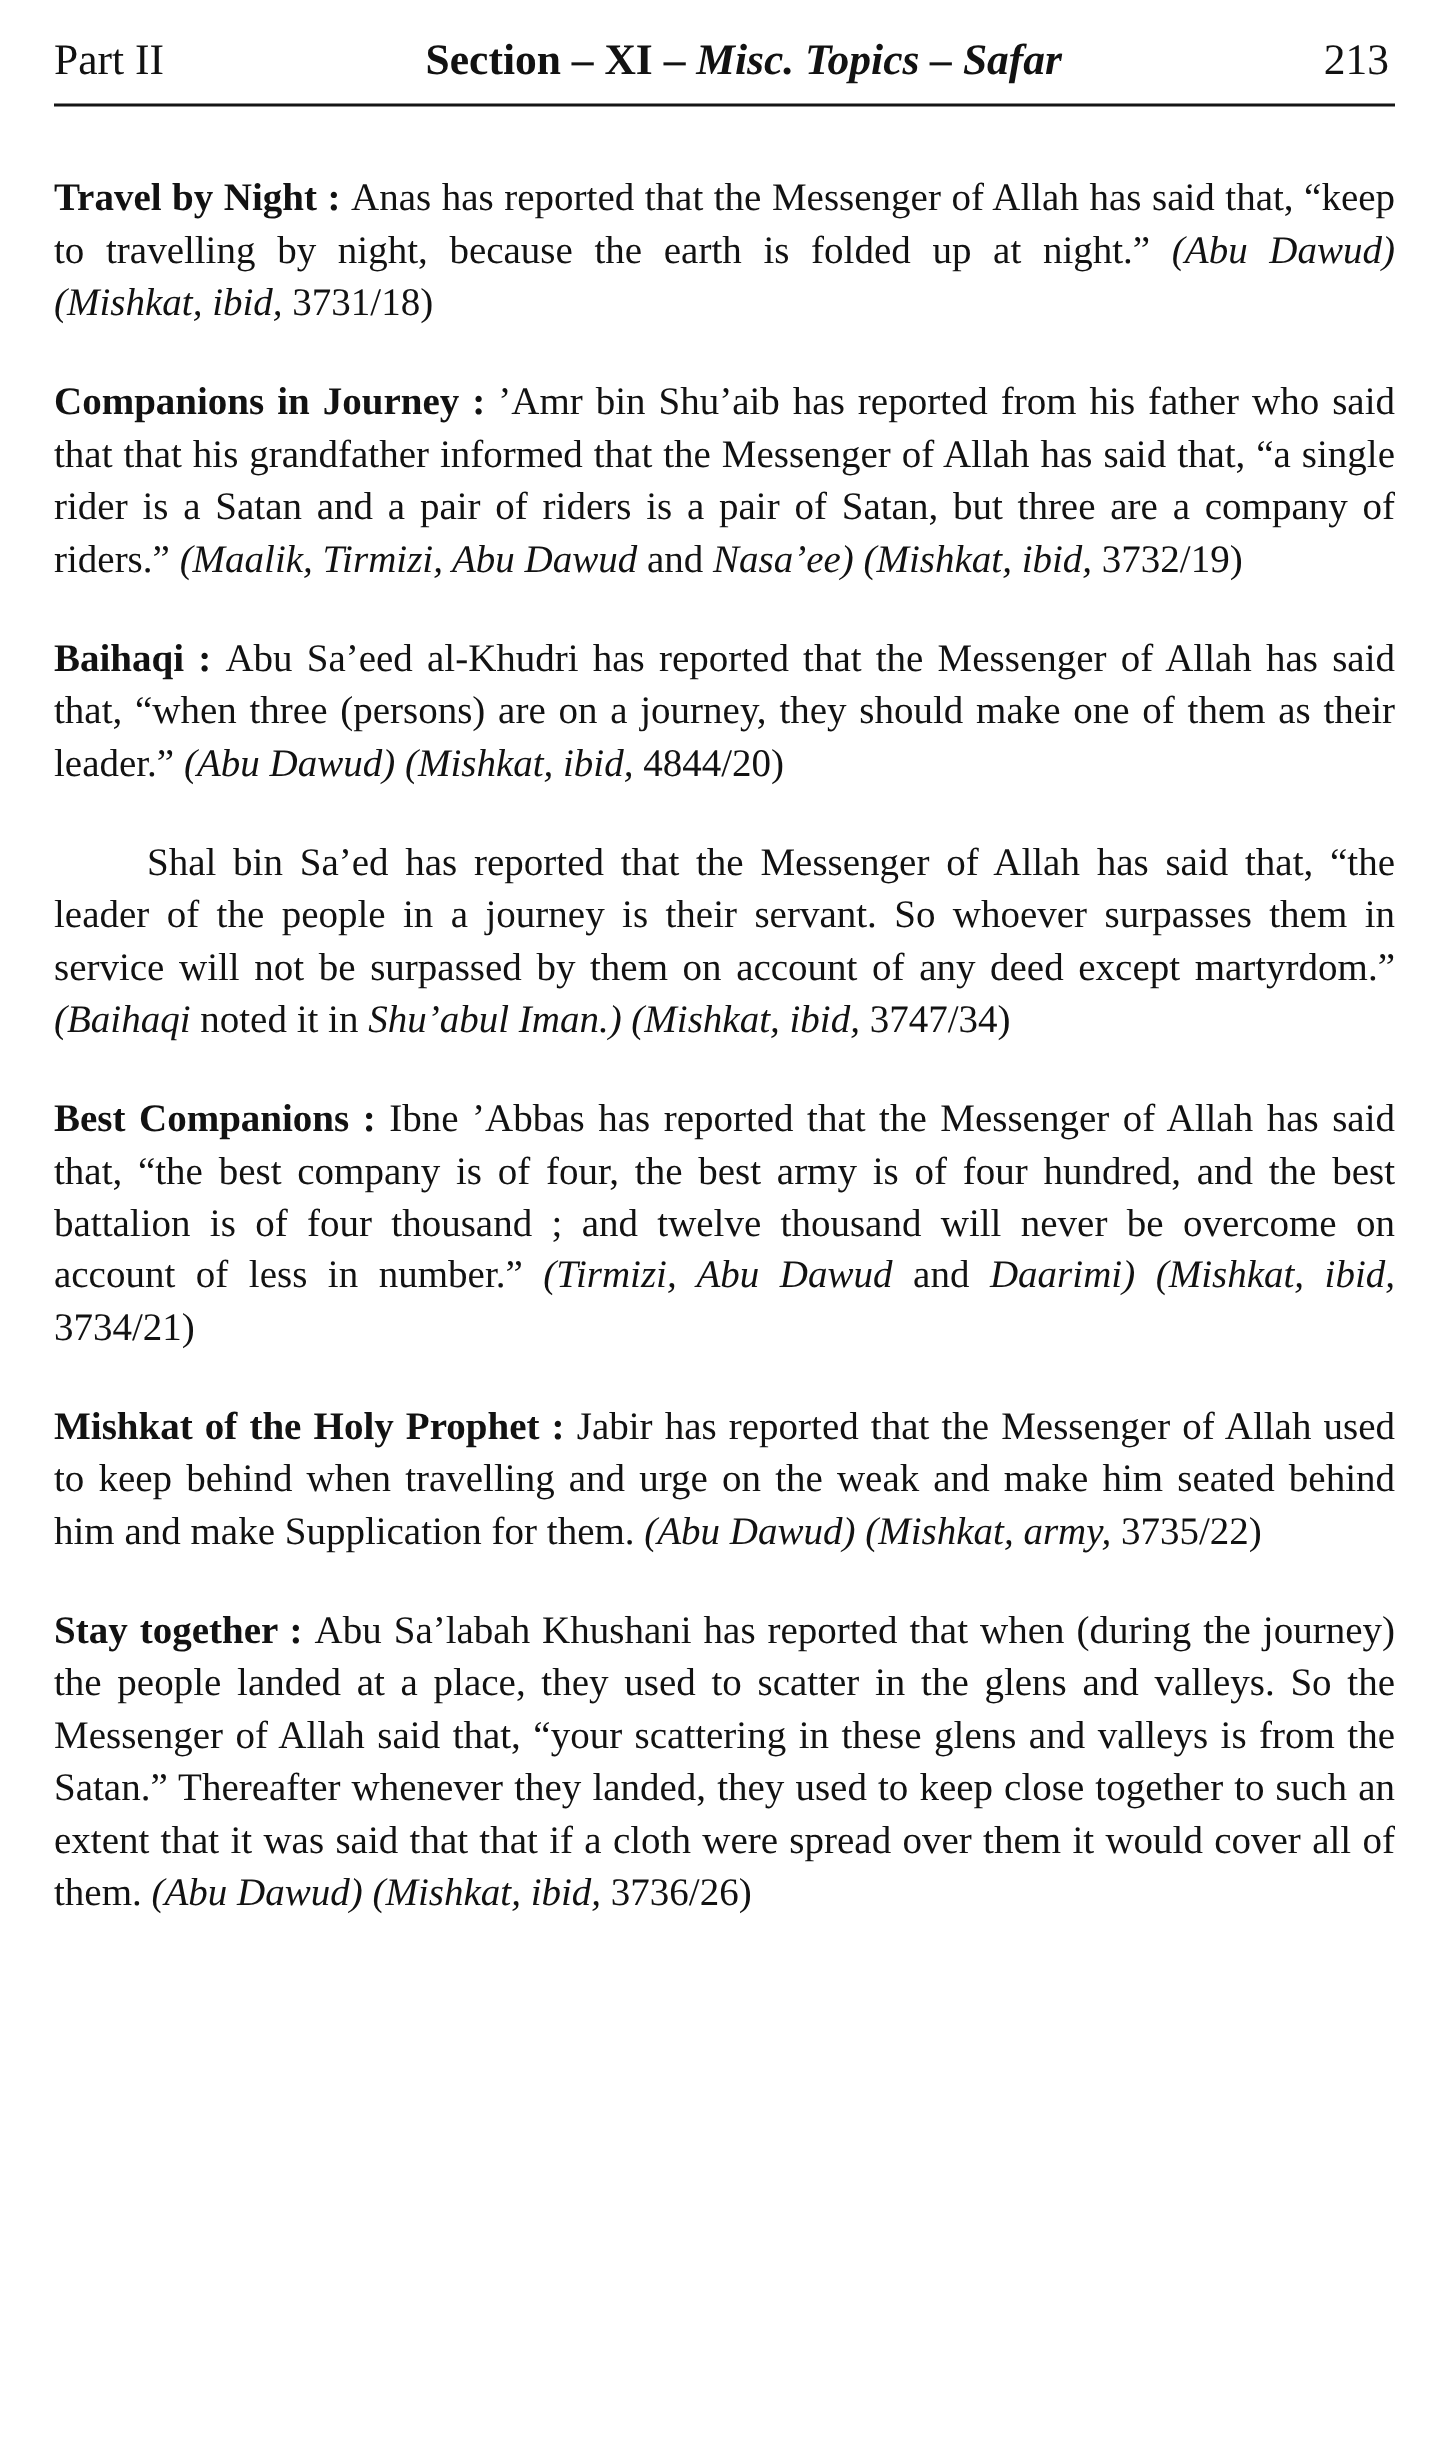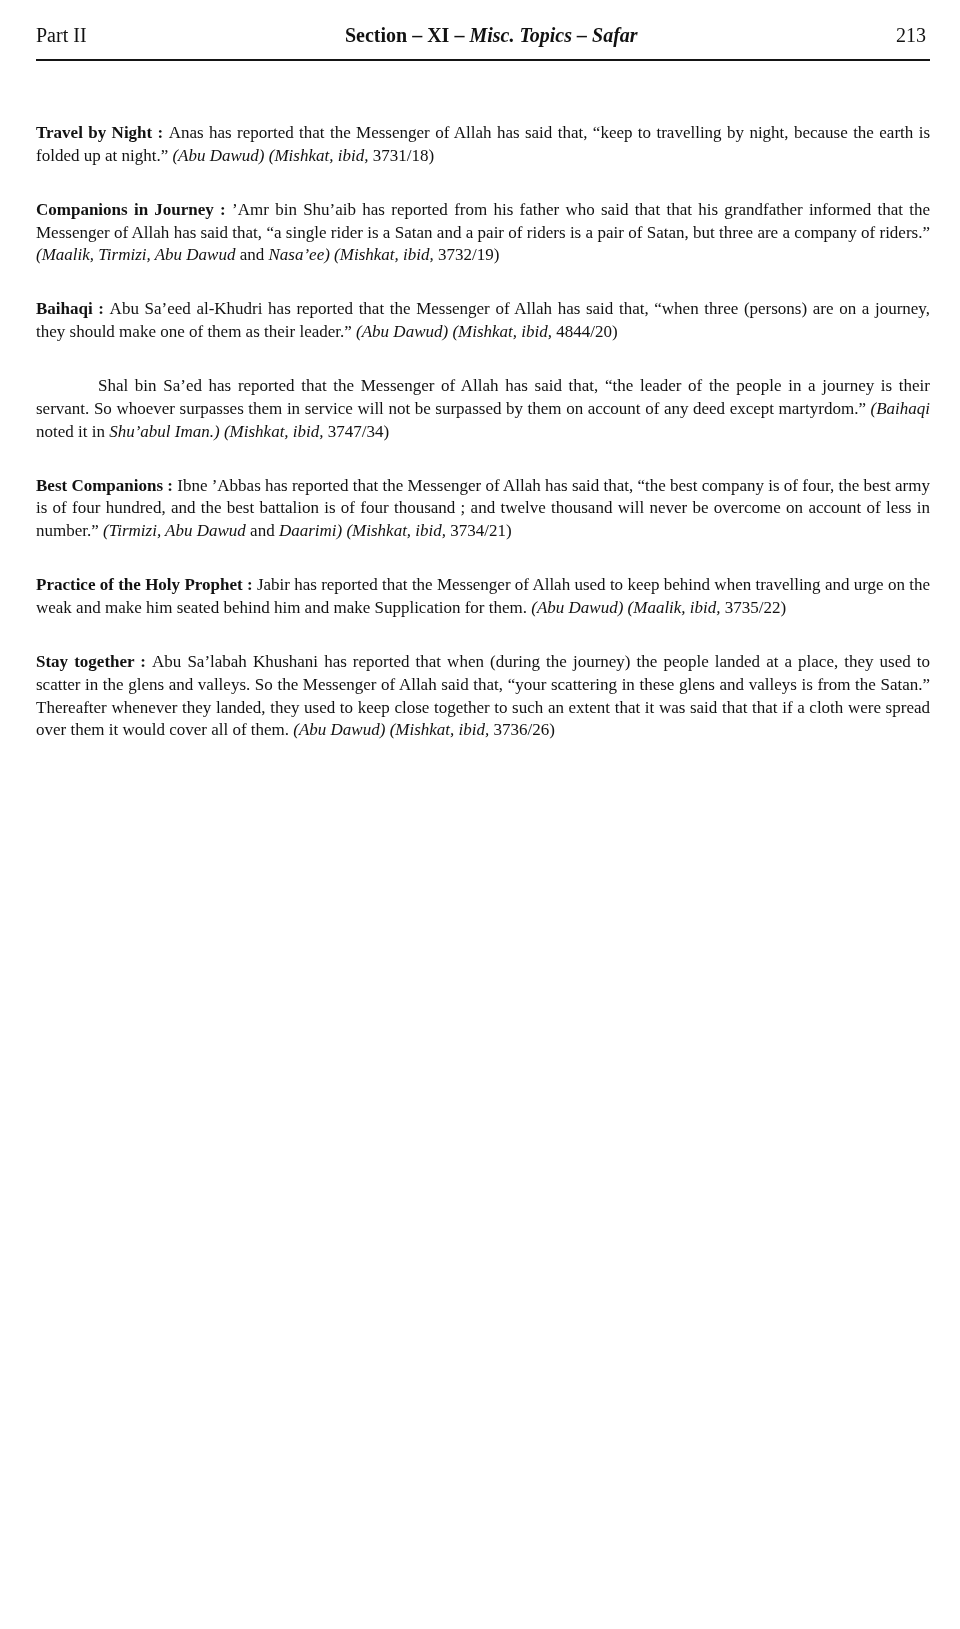--- a/index.html
+++ b/index.html
@@ -14,42 +14,42 @@
     background: #ffffff;
     color: #121212;
     font-family: "Liberation Serif", serif;
     padding: 24px 30px 40px 36px;
     overflow: hidden;
   }
   .page-header {
     display: flex;
     justify-content: space-between;
     align-items: flex-end;
-    font-size: 20px;
+    font-size: 29px;
     padding: 0 4px 0 0;
   }
   .page-header .part {
     flex: 0 0 auto;
   }
   .page-header .section {
     flex: 1 1 auto;
     text-align: center;
     font-weight: bold;
   }
   .page-header .pageno {
     flex: 0 0 auto;
   }
   .header-rule {
     border: none;
     border-top: 2.2px solid #151515;
     margin: 12px 0 0 0;
   }
   .content {
-    padding-top: 61px;
-    font-size: 17px;
+    padding-top: 44px;
+    font-size: 26px;
     line-height: 1.345;
     text-align: justify;
   }
   p.para {
     margin: 0 0 31px 0;
   }
   p.para.indent {
     text-indent: 62px;
   }
   .seg-bold { font-weight: 700; }
@@ -69,17 +69,17 @@
   </div>
 
   <hr class="header-rule">
 
   <div class="content">
       <p class="para"><span class="seg-bold">Travel by Night : </span><span>Anas has reported that the Messenger of Allah has said that, “keep to travelling by night, because the earth is folded up at night.”  </span><span class="seg-italic">(Abu Dawud)</span><span>  </span><span class="seg-italic">(Mishkat, ibid,</span><span> 3731/18)</span></p>
       <p class="para"><span class="seg-bold">Companions in Journey : </span><span>’Amr bin Shu’aib has reported from his father who said that that his grandfather informed that the Messenger of Allah has said that, “a single rider is a Satan and a pair of riders is a pair of Satan, but three are a company of riders.” </span><span class="seg-italic">(Maalik, Tirmizi, Abu Dawud</span><span> and </span><span class="seg-italic">Nasa’ee) (Mishkat, ibid,</span><span> 3732/19)</span></p>
       <p class="para"><span class="seg-bold">Baihaqi : </span><span>Abu Sa’eed al-Khudri has reported that the Messenger of Allah has said that, “when three (persons) are on a journey, they should make one of them as their leader.” </span><span class="seg-italic">(Abu Dawud)</span><span> </span><span class="seg-italic">(Mishkat, ibid,</span><span> 4844/20)</span></p>
       <p class="para indent"><span>Shal bin Sa’ed has reported that the Messenger of Allah has said that, “the leader of the people in a journey is their servant. So whoever surpasses them in service will not be surpassed by them on account of any deed except martyrdom.” </span><span class="seg-italic">(Baihaqi</span><span> noted it in </span><span class="seg-italic">Shu’abul Iman.) (Mishkat, ibid,</span><span> 3747/34)</span></p>
       <p class="para"><span class="seg-bold">Best Companions : </span><span>Ibne ’Abbas has reported that the Messenger of Allah has said that, “the best company is of four, the best army is of four hundred, and the best battalion is of four thousand ; and twelve thousand will  never be overcome on account of less in number.” </span><span class="seg-italic">(Tirmizi, Abu Dawud</span><span>  and </span><span class="seg-italic">Daarimi) (Mishkat, ibid,</span><span> 3734/21)</span></p>
-      <p class="para"><span class="seg-bold">Practice of the Holy Prophet : </span><span>Jabir has reported that the Messenger of Allah used to keep behind when travelling and urge on the weak and make him seated behind him and make Supplication for them. </span><span class="seg-italic">(Abu Dawud) (Maalik, ibid,</span><span> 3735/22)</span></p>
+      <p class="para"><span class="seg-bold">Mishkat of the Holy Prophet : </span><span>Jabir has reported that the Messenger of Allah used to keep behind when travelling and urge on the weak and make him seated behind him and make Supplication for them. </span><span class="seg-italic">(Abu Dawud) (Mishkat, army,</span><span> 3735/22)</span></p>
       <p class="para"><span class="seg-bold">Stay together : </span><span>Abu Sa’labah Khushani has reported that when (during the journey) the people landed at a place, they used to scatter in the glens and valleys. So the Messenger of Allah said that, “your scattering in these glens and valleys is from the Satan.” Thereafter whenever they landed, they used to keep close together to such an extent that it was said that that if a cloth were spread over them it would cover all of them. </span><span class="seg-italic">(Abu Dawud)</span><span>  </span><span class="seg-italic">(Mishkat, ibid,</span><span> 3736/26)</span></p>
     </div>
 
 </div>
 
 </body></html>

